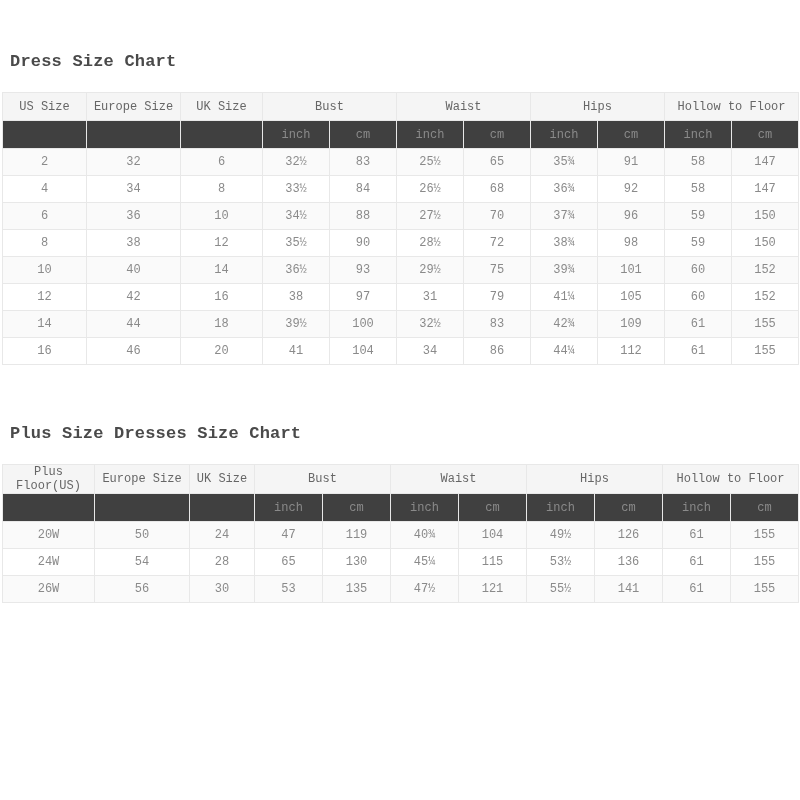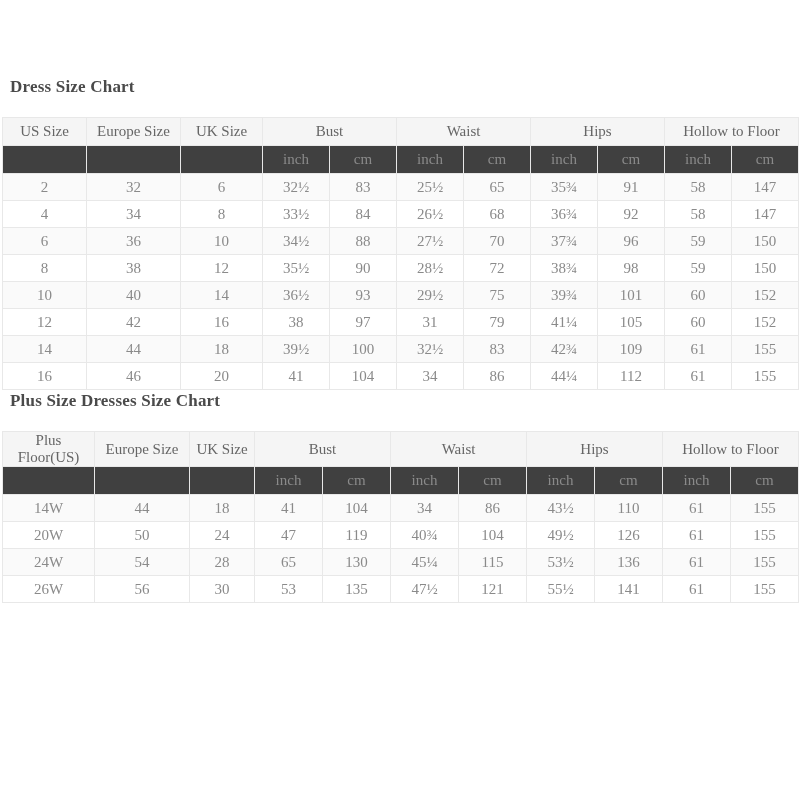--- a/index.html
+++ b/index.html
@@ -2,39 +2,39 @@
 <html style="--page-bg: #ffffff; --header-bg: #f5f5f5; --row-stripe-bg: #fafafa; --border: #e8e8e8; --title-text: #4a4a4a; --header-text: #666666; --cell-text: #8a8a8a;"><head>
 <meta charset="utf-8">
 <style>
   * { box-sizing: border-box; margin: 0; padding: 0; }
   html, body { background: #ffffff; }
   .page {
     position: relative;
     width: 800px;
     height: 800px;
     background: var(--page-bg, #ffffff);
-    font-family: Liberation Serif, serif;
-    padding-top: 76px;
+    font-family: Liberation Mono, monospace;
+    padding-top: 51px;
     overflow: hidden;
   }
   .chart-title {
     font-size: 17px;
     font-weight: bold;
     color: var(--title-text, #4a4a4a);
     margin: 0 0 20px 10px;
     line-height: 21px;
     letter-spacing: 0.2px;
   }
-  .section-2 { }
+  .section-2 { margin-top: 58px; }
   table.size-table {
     border-collapse: collapse;
     table-layout: fixed;
     width: 796px;
     margin: 0 2px;
-    font-size: 15px;
+    font-size: 12px;
     color: var(--cell-text, #8a8a8a);
   }
   table.size-table th,
   table.size-table td {
     border: 1px solid var(--border, #e8e8e8);
     text-align: center;
     vertical-align: middle;
     font-weight: normal;
     padding: 0;
   }
@@ -240,33 +240,20 @@
             <th>inch</th>
             <th>cm</th>
             <th>inch</th>
             <th>cm</th>
             <th>inch</th>
             <th>cm</th>
           </tr>
         </thead>
         <tbody>
           <tr>
-            <td>14W</td>
-            <td>44</td>
-            <td>18</td>
-            <td>41</td>
-            <td>104</td>
-            <td>34</td>
-            <td>86</td>
-            <td>43½</td>
-            <td>110</td>
-            <td>61</td>
-            <td>155</td>
-          </tr>
-          <tr>
             <td>20W</td>
             <td>50</td>
             <td>24</td>
             <td>47</td>
             <td>119</td>
             <td>40¾</td>
             <td>104</td>
             <td>49½</td>
             <td>126</td>
             <td>61</td>

